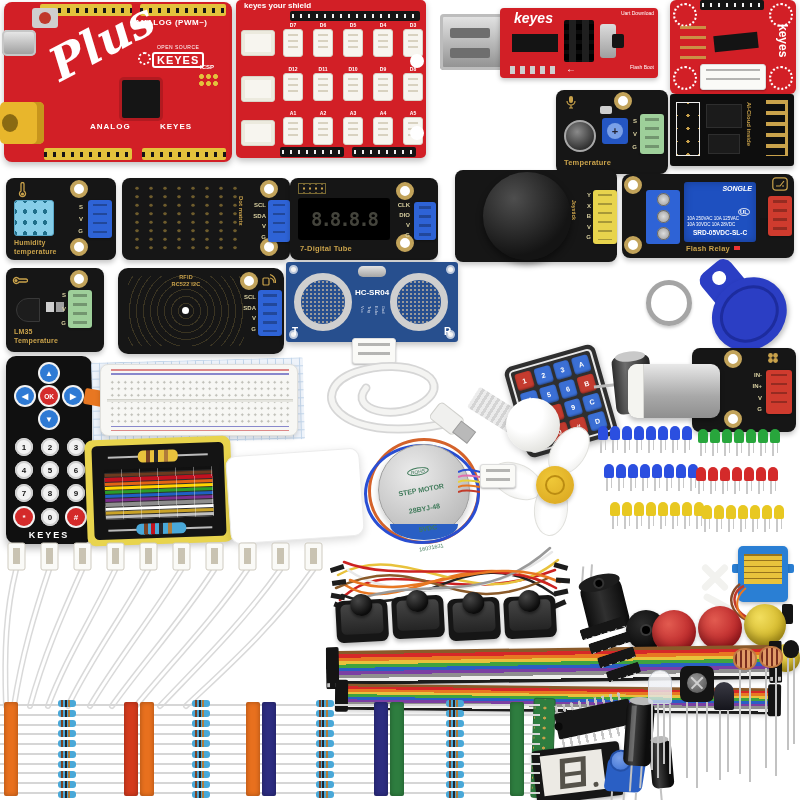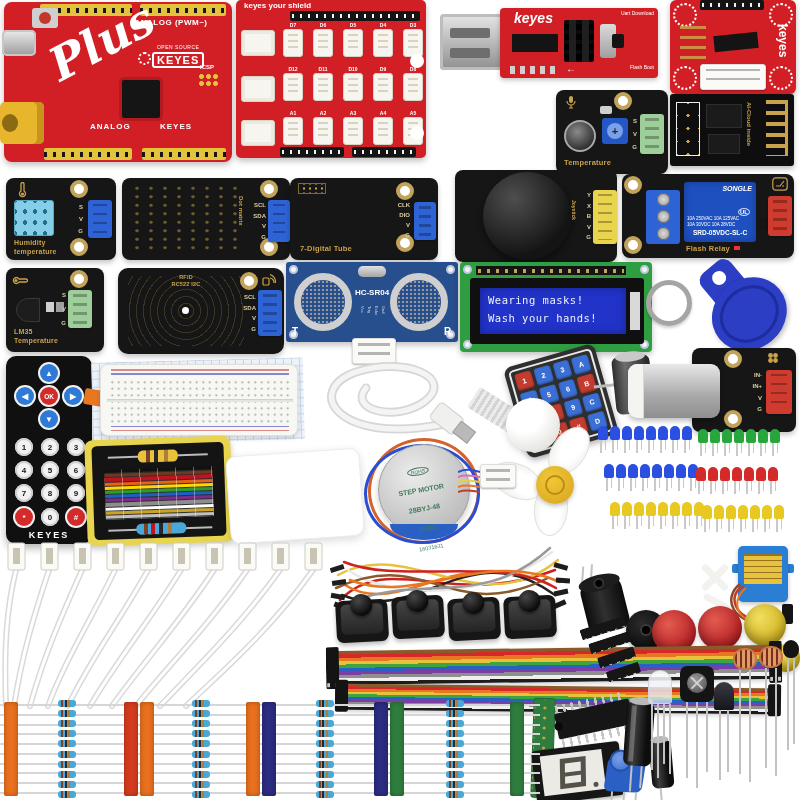--- a/index.html
+++ b/index.html
@@ -255,20 +255,23 @@
         <span>SCL</span>
         <span>SDA</span>
         <span>V</span>
         <span>G</span>
       </div>
     <div class="conn cblue" style="left:146px;top:22px;width:22px;height:42px"></div>
   </div>
 
   <div class="mod" style="left:290px;top:178px;width:148px;height:82px">
     <div class="a" style="left:8px;top:5px;width:28px;height:11px;border:1px solid #7a6a33;background-image:radial-gradient(#c9a24b 1.2px,transparent 1.4px);background-size:6px 5px;background-position:2px 2px"></div>
+    <div class="a" style="left:8px;top:20px;width:92px;height:42px;background:#000;border-radius:3px">
+        <span class="mono" style="display:block;text-align:center;line-height:42px;font-size:19px;font-weight:700;color:#44443c;letter-spacing:-2px">8.8.8.8</span>
+      </div>
     <span class="glab" style="left:10px;top:66px">7-Digital Tube</span>
     <div class="hole" style="left:106px;top:4px"></div>
     <div class="hole" style="left:106px;top:56px"></div>
     <div class="pins" style="left:102px;top:24px;width:18px;height:36px">
         <span>CLK</span>
         <span>DIO</span>
         <span>V</span>
         <span>G</span>
       </div>
     <div class="conn cblue" style="left:124px;top:24px;width:22px;height:38px"></div>
@@ -365,34 +368,20 @@
         <span class="vt" style="font-size:4px;color:#cfd6e8">Vcc</span>
         <span class="vt" style="font-size:4px;color:#cfd6e8">Trig</span>
         <span class="vt" style="font-size:4px;color:#cfd6e8">Echo</span>
         <span class="vt" style="font-size:4px;color:#cfd6e8">Gnd</span>
       </div>
     <span class="a wt" style="left:6px;top:64px;font-size:10px;font-weight:700">T</span>
     <span class="a wt" style="left:158px;top:64px;font-size:10px;font-weight:700">R</span>
     <div class="conn cwhite" style="left:66px;top:76px;width:44px;height:26px"></div>
   </div>
 
-  <div class="a" style="left:460px;top:262px;width:192px;height:90px;background:#2f9e41;border-radius:4px;box-shadow:0 3px 6px rgba(0,0,0,.25)">
-    <div class="holes" style="left:3px;top:3px"></div>
-    <div class="holes" style="left:180px;top:3px"></div>
-    <div class="holes" style="left:3px;top:78px"></div>
-    <div class="holes" style="left:180px;top:78px"></div>
-    <div class="a" style="left:16px;top:4px;width:150px;height:9px;background:#141414;background-image:repeating-linear-gradient(90deg,#c9a24b 0 2.5px,transparent 2.5px 9px);background-size:100% 4px;background-position:2px 2.5px;background-repeat:no-repeat"></div>
-    <div class="a" style="left:10px;top:16px;width:174px;height:66px;background:#101010;border-radius:3px">
-      <div class="a" style="left:10px;top:10px;width:146px;height:46px;background:#2133c9;box-shadow:inset 0 0 8px rgba(0,0,0,.3)">
-        <span class="mono" style="position:absolute;left:8px;top:6px;color:#eef2ff;font-size:10.5px;letter-spacing:.5px">Wearing masks!</span>
-        <span class="mono" style="position:absolute;left:8px;top:24px;color:#eef2ff;font-size:10.5px;letter-spacing:.5px">Wash your hands!</span>
-      </div>
-      <div class="a" style="left:160px;top:14px;width:10px;height:38px;background:#d9d9d9"></div>
-    </div>
-  </div>
 
   <div class="a" style="left:646px;top:280px;width:46px;height:46px;border:5px solid #a5a5a5;border-radius:50%;box-shadow:0 2px 3px rgba(0,0,0,.2)"></div>
   <div class="a" style="left:688px;top:256px;width:106px;height:96px;transform:rotate(-40deg)">
     <div class="a" style="left:34px;top:0;width:38px;height:42px;background:#2b3ec4;border-radius:10px 10px 4px 4px"></div>
     <div class="a" style="left:46px;top:7px;width:14px;height:14px;background:#fff;border-radius:50%"></div>
     <div class="a" style="left:14px;top:26px;width:78px;height:70px;background:#2b3ec4;border-radius:50%;box-shadow:0 3px 5px rgba(0,0,0,.25)">
         <div class="a" style="inset:8px;border:3px solid #1d2c9e;border-radius:50%"></div>
       </div>
   </div>
 

